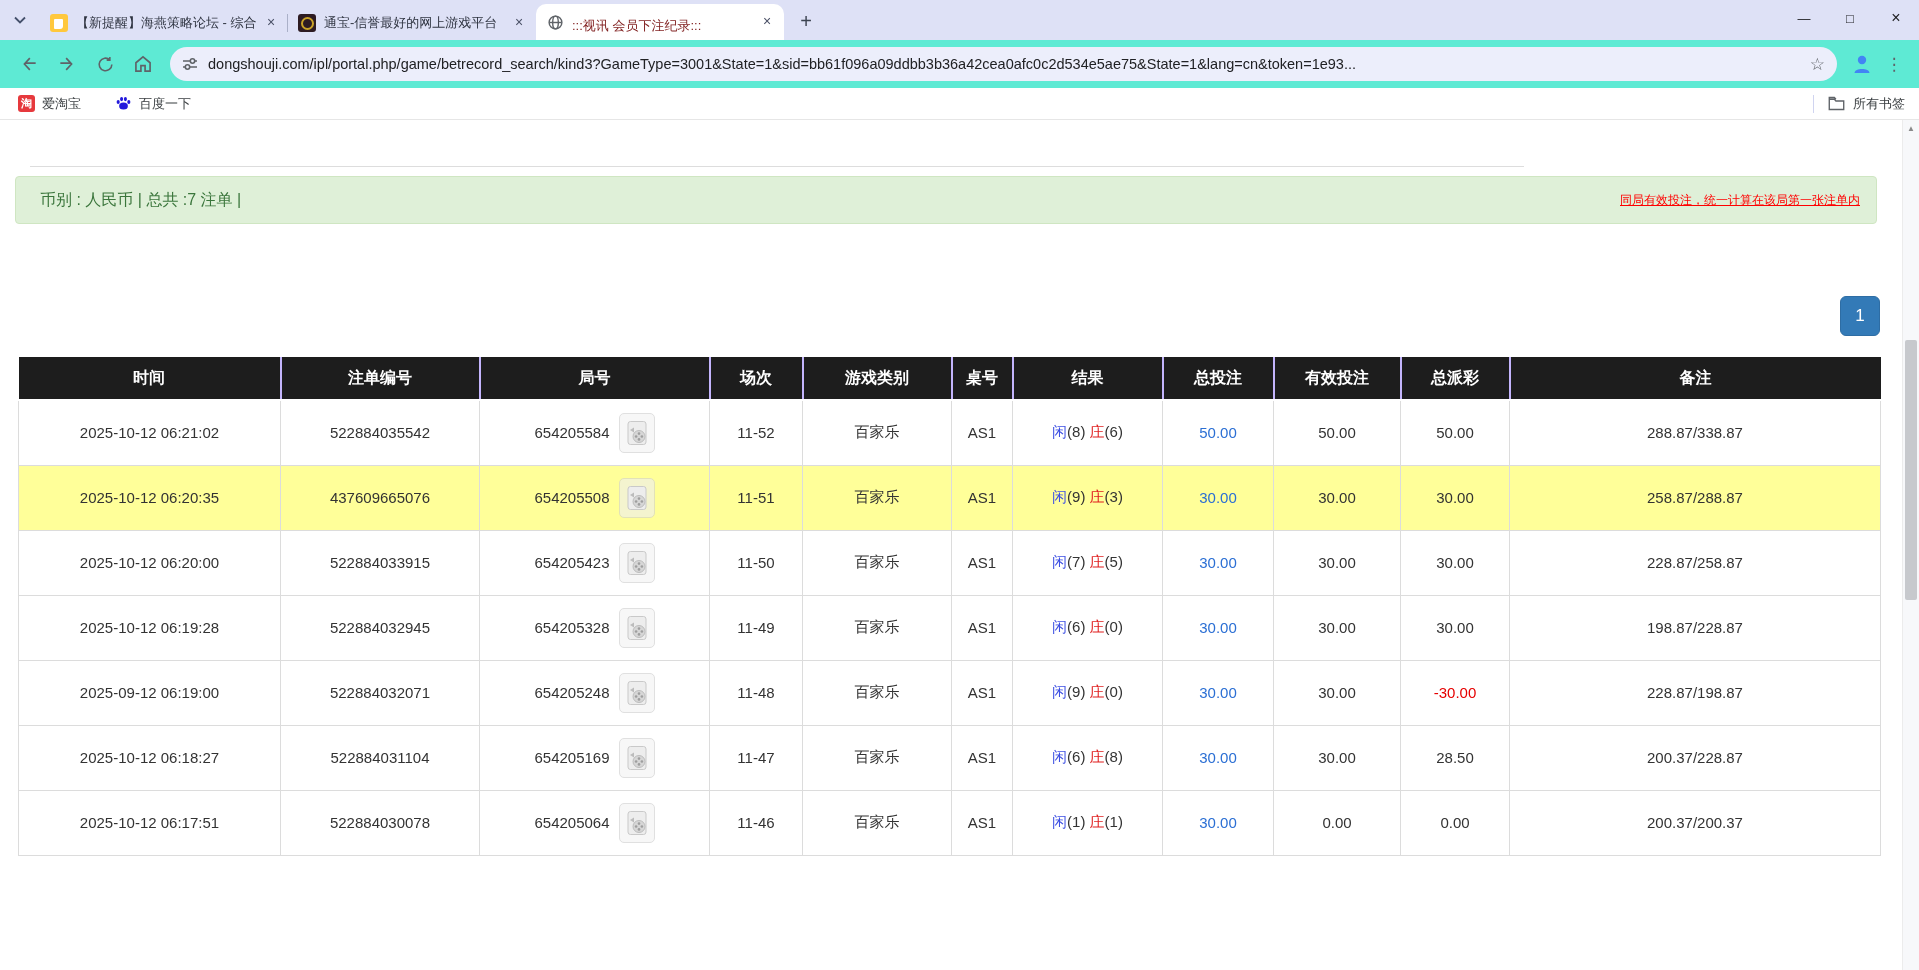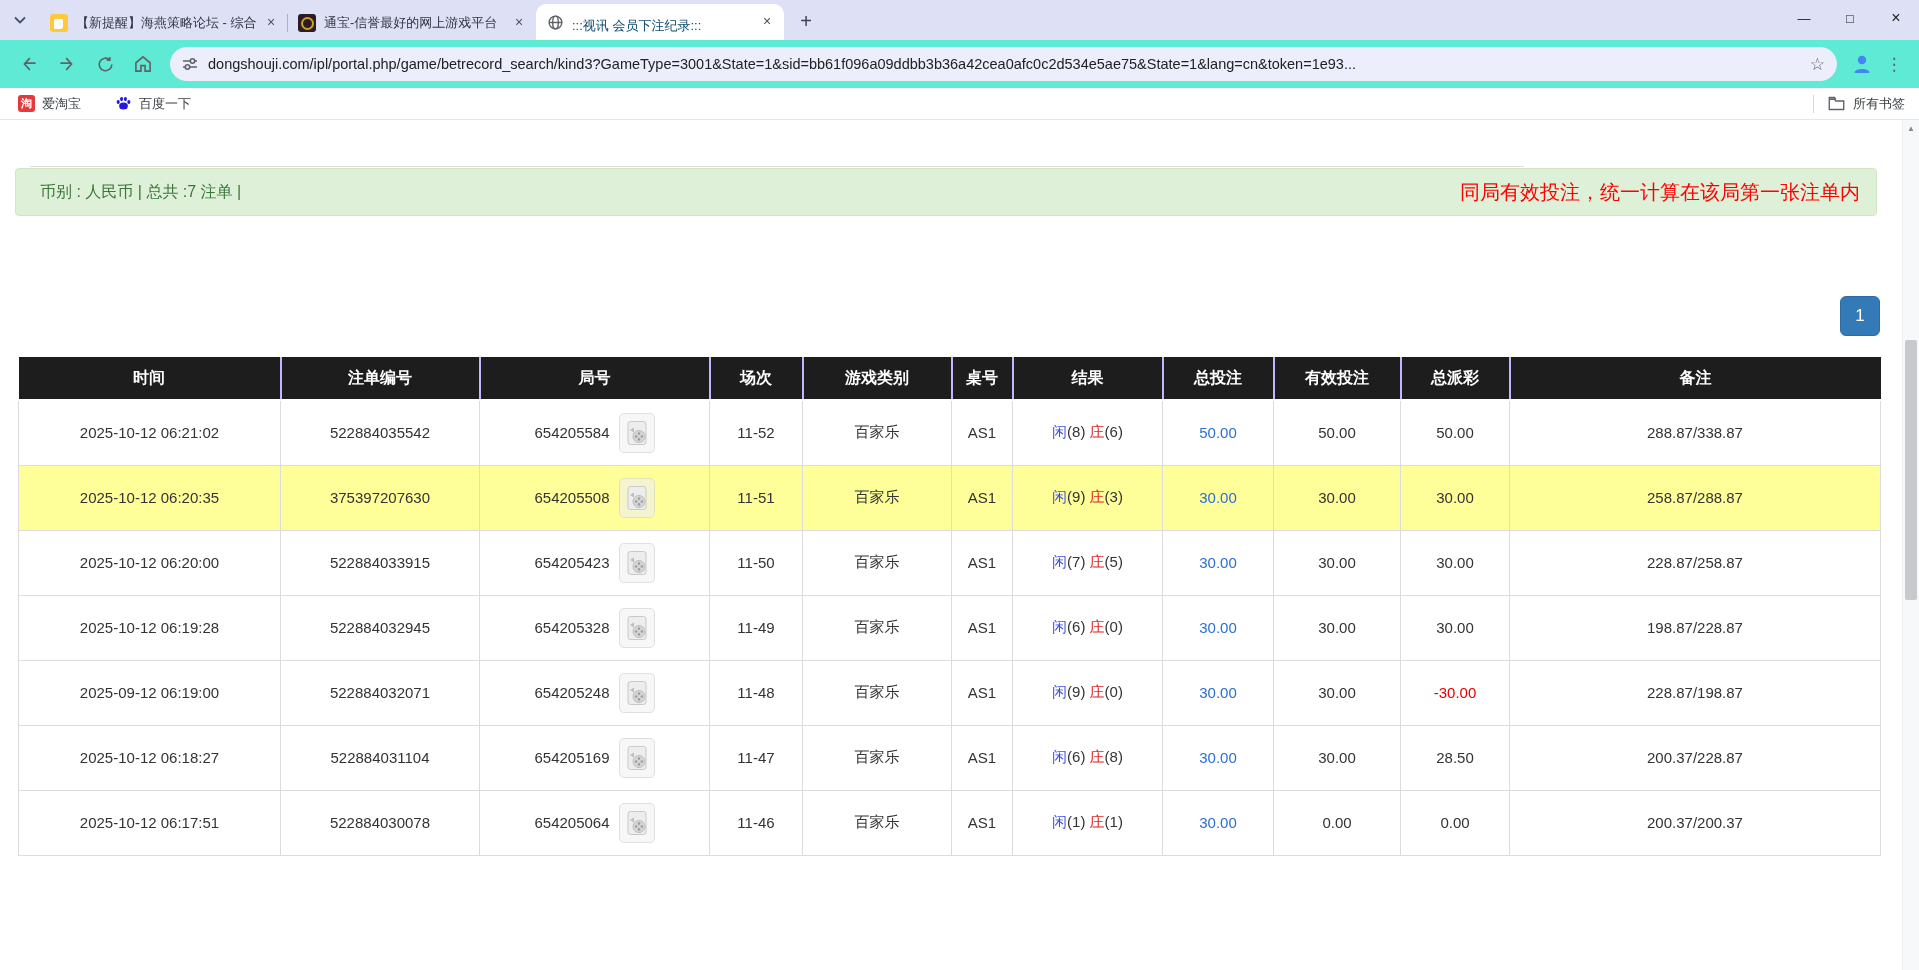--- a/index.html
+++ b/index.html
@@ -28,21 +28,21 @@
   .tab.active {
     background: #ffffff; border-radius: 10px 10px 0 0; height: 36px;
   }
   .tab .favicon { width: 18px; height: 18px; flex: 0 0 18px; margin-right: 8px; border-radius: 3px;
     display: flex; align-items: center; justify-content: center; font-size: 11px; }
   .fav-yellow { background: #ffc83d; color: #fff; position: relative; }
   .fav-yellow::after { content: ""; position: absolute; left: 4px; top: 5px; width: 9px; height: 10px; background: #fff; border-radius: 1px 1px 3px 1px; }
   .fav-dark { background: #2d1b22; border-radius: 50%; }
   .fav-dark::after { content: ""; width: 9px; height: 9px; border: 2px solid #c9a227; border-radius: 50%; display: block; }
   .tab-title { flex: 1; font-size: 13px; color: #2f3441; white-space: nowrap; overflow: hidden; }
-  .tab.active .tab-title { color: #0c4a6e; margin-top: 8px; }
+  .tab.active .tab-title { color: #7f1d1d; margin-top: 8px; }
   .tab-close { width: 18px; height: 18px; line-height: 16px; text-align: center; border-radius: 50%;
     font-size: 14px; color: #4a5066; margin-left: 6px; }
   .new-tab-btn { width: 32px; height: 32px; margin: 0 0 3px 6px; font-size: 20px; color: #3c4350;
     display: flex; align-items: center; justify-content: center; border-radius: 50%; }
   .win-controls { margin-left: auto; display: flex; align-self: flex-start; }
   .win-btn { width: 46px; height: 36px; display: flex; align-items: center; justify-content: center;
     font-size: 13px; color: #202124; }
   .win-btn.close { font-size: 16px; }
 
   .toolbar { height: 48px; background: #5eead4; display: flex; align-items: center; padding: 0 10px; }
@@ -82,27 +82,27 @@
     background: #fff; font-size: 14px; color: #8a94a6; padding: 0 10px;
     font-family: "Liberation Sans", "DejaVu Sans", sans-serif;
   }
   .form-select { width: 42px; height: 34px; background: #fff; border: 1px solid #ccc; border-left: none; border-radius: 0 4px 4px 0; }
   .form-btn { width: 64px; height: 33px; margin-left: 14px; background: #46b8da; border: 1px solid #38a7c8;
     border-radius: 4px; color: #fff; font-size: 14px; }
 
   .divider-line { position: absolute; top: 46px; left: 30px; width: 1494px; border-top: 1px solid #dddddd; }
 
   .summary-bar {
-    position: absolute; top: 48px; left: 15px; width: 1862px; height: 48px;
+    position: absolute; top: 56px; left: 15px; width: 1862px; height: 48px;
     background: var(--success-bg, #dff0d8); border: 1px solid #cfe6c2; border-radius: 4px;
     display: flex; align-items: center; justify-content: space-between;
     padding: 0 16px 0 24px;
   }
   .summary-left { font-size: 16px; color: #3b763c; }
-  .summary-right { font-size: 20px; color: var(--notice-red, #ff0000); }
+  .summary-right { font-size: 12px; color: var(--notice-red, #ff0000); text-decoration: underline; }
 
   .page-btn {
     position: absolute; top: 176px; left: 1840px; width: 40px; height: 40px;
     background: var(--accent-blue, #337ab7); border: 1px solid #2e6da4; border-radius: 6px;
     color: #fff; font-size: 17px; display: flex; align-items: center; justify-content: center;
   }
 
   table.bet-table {
     position: absolute; top: 237px; left: 18px; width: 1862px;
     border-collapse: collapse; table-layout: fixed;
@@ -333,21 +333,21 @@
           <td>百家乐</td>
           <td>AS1</td>
           <td><span><span class="lbl-player">闲</span><span class="res-num">(8) </span><span class="lbl-banker">庄</span><span class="res-num">(6)</span></span></td>
           <td class="link-cell">50.00</td>
           <td>50.00</td>
           <td>50.00</td>
           <td>288.87/338.87</td>
         </tr>
         <tr class="row-highlight">
           <td>2025-10-12 06:20:35</td>
-          <td>375397207630</td>
+          <td>437609665076</td>
           <td><span class="round-wrap">
               <span>654205508</span>
               <span class="video-btn">
     <svg width="22" height="26" viewBox="0 0 22 26">
       <rect x="2" y="1.5" width="18" height="23" rx="2.5" fill="#ededed" stroke="#c9c9c9"></rect>
       <path d="M4 10 L8 7.5 V12.5 Z" fill="#bcbcbc"></path>
       <circle cx="13" cy="16.5" r="6" fill="#d6d6d6" stroke="#bdbdbd"></circle>
       <circle cx="13" cy="13.6" r="1.3" fill="#9e9e9e"></circle>
       <circle cx="13" cy="19.4" r="1.3" fill="#9e9e9e"></circle>
       <circle cx="10.1" cy="16.5" r="1.3" fill="#9e9e9e"></circle>

